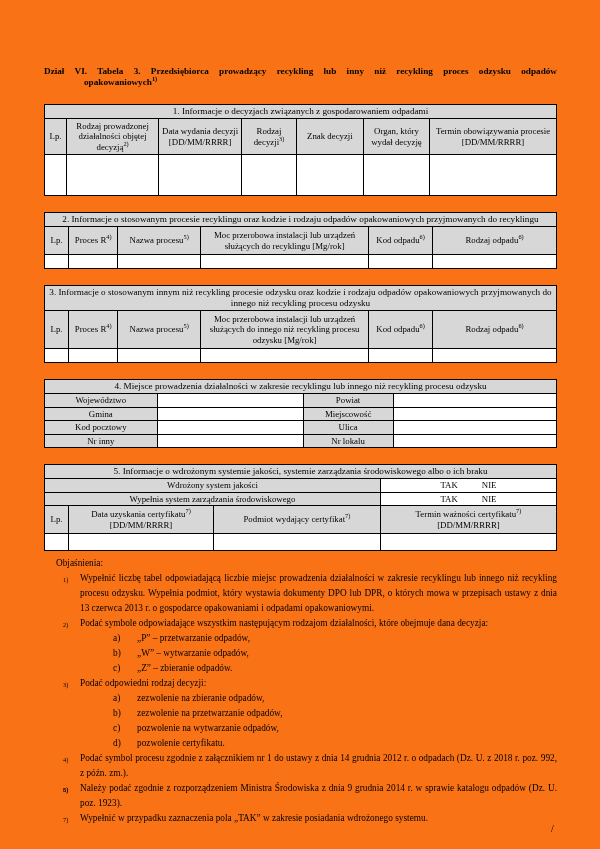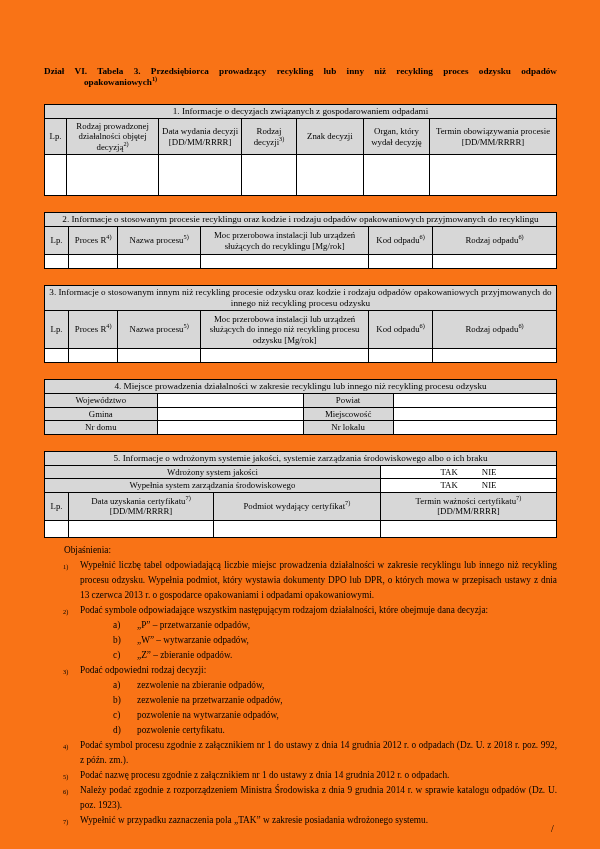--- a/index.html
+++ b/index.html
@@ -34,21 +34,21 @@
   .t3 tr.drow td{height:11px;}
   .t4 tr{height:11px;}
   .t5 tr.ynrow{height:10px;}
   .t5 tr.chrow th{height:25px;}
   .t5 tr.drow td{height:14px;}
   td.yn{background:#fff;}
   .yn-opt{display:inline-block;margin:0 12px;}
 
   
   .notes{margin-top:4px;font-size:9.3px;line-height:15px;}
-  .notes-title{margin-left:20px;}
+  .notes-title{margin-left:12px;}
   .fn{position:relative;margin-left:36px;text-align:justify;}
   .fn-m{position:absolute;left:-17px;top:1px;font-size:6.3px;}
   .fn-list{text-align:left;}
   .fn-li{position:relative;padding-left:57px;text-align:left;}
   .fn-k{position:absolute;left:33px;}
 
   .page-num{position:absolute;left:551px;top:823px;font-size:10px;}
 </style>
 </head>
 <body>
@@ -177,21 +177,27 @@
         <td class="lbl">Powiat</td>
         <td class="dc"></td>
       </tr>
       <tr>
         <td class="lbl">Gmina</td>
         <td class="dc"></td>
         <td class="lbl">Miejscowość</td>
         <td class="dc"></td>
       </tr>
       <tr>
-        <td class="lbl">Nr domu</td>
+        <td class="lbl">Kod pocztowy</td>
+        <td class="dc"></td>
+        <td class="lbl">Ulica</td>
+        <td class="dc"></td>
+      </tr>
+      <tr>
+        <td class="lbl">Nr inny</td>
         <td class="dc"></td>
         <td class="lbl">Nr lokalu</td>
         <td class="dc"></td>
       </tr>
     </tbody>
       </table>
 
     <table class="tbl t5">
       <colgroup>
           <col style="width:4.7%">
@@ -255,21 +261,20 @@
         </div>
       </div>
 
       <div class="fn">
         <span class="fn-m">4)</span>
         <span class="fn-t">Podać symbol procesu zgodnie z załącznikiem nr 1 do ustawy z dnia 14 grudnia 2012 r. o odpadach (Dz. U. z 2018 r. poz. 992, z późn. zm.).</span>
       </div>
 
       <div class="fn">
         <span class="fn-m">5)</span>
-        <span class="fn-t">Podać nazwę procesu zgodnie z załącznikiem nr 1 do ustawy z dnia 14 grudnia 2012 r. o odpadach.</span>
       </div>
 
       <div class="fn">
         <span class="fn-m">6)</span>
         <span class="fn-t">Należy podać zgodnie z rozporządzeniem Ministra Środowiska z dnia 9 grudnia 2014 r. w sprawie katalogu odpadów (Dz. U. poz. 1923).</span>
       </div>
 
       <div class="fn">
         <span class="fn-m">7)</span>
         <span class="fn-t">Wypełnić w przypadku zaznaczenia pola „TAK” w zakresie posiadania wdrożonego systemu.</span>

